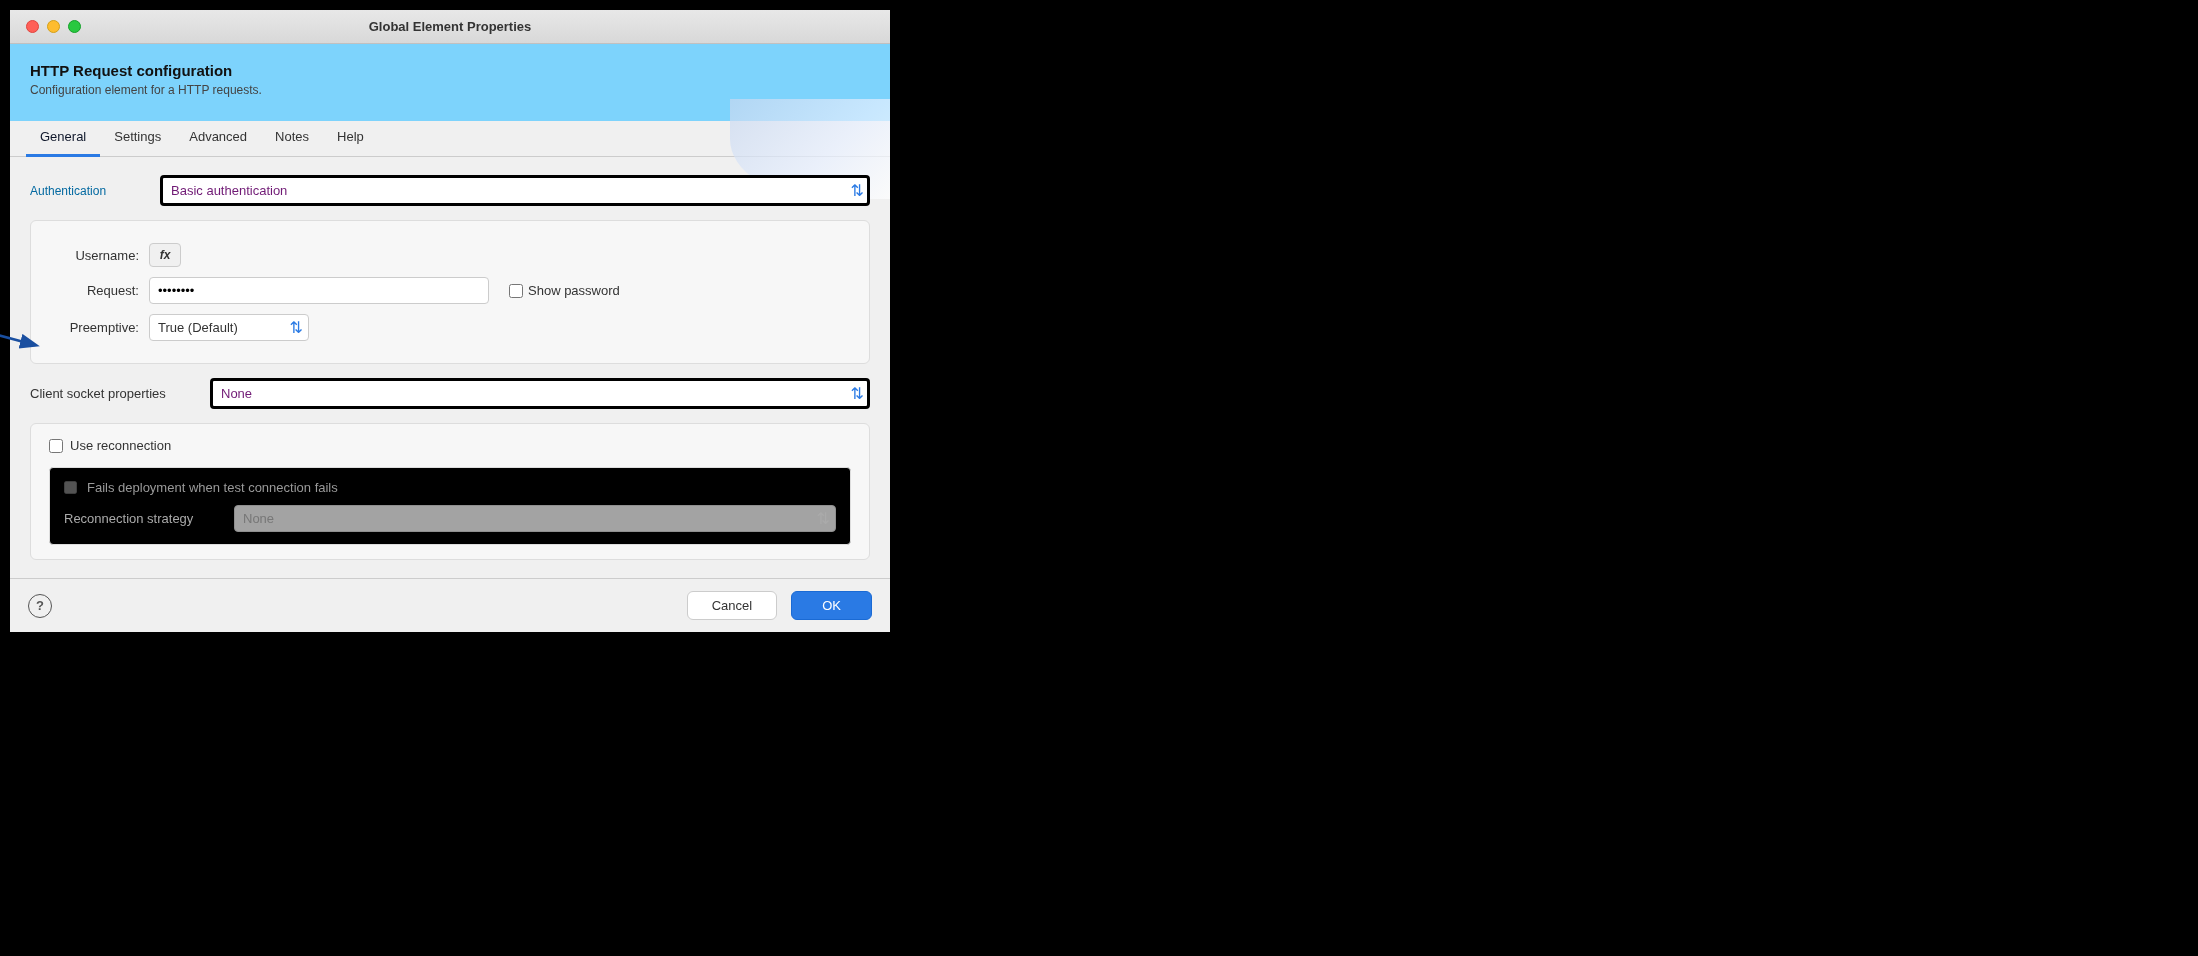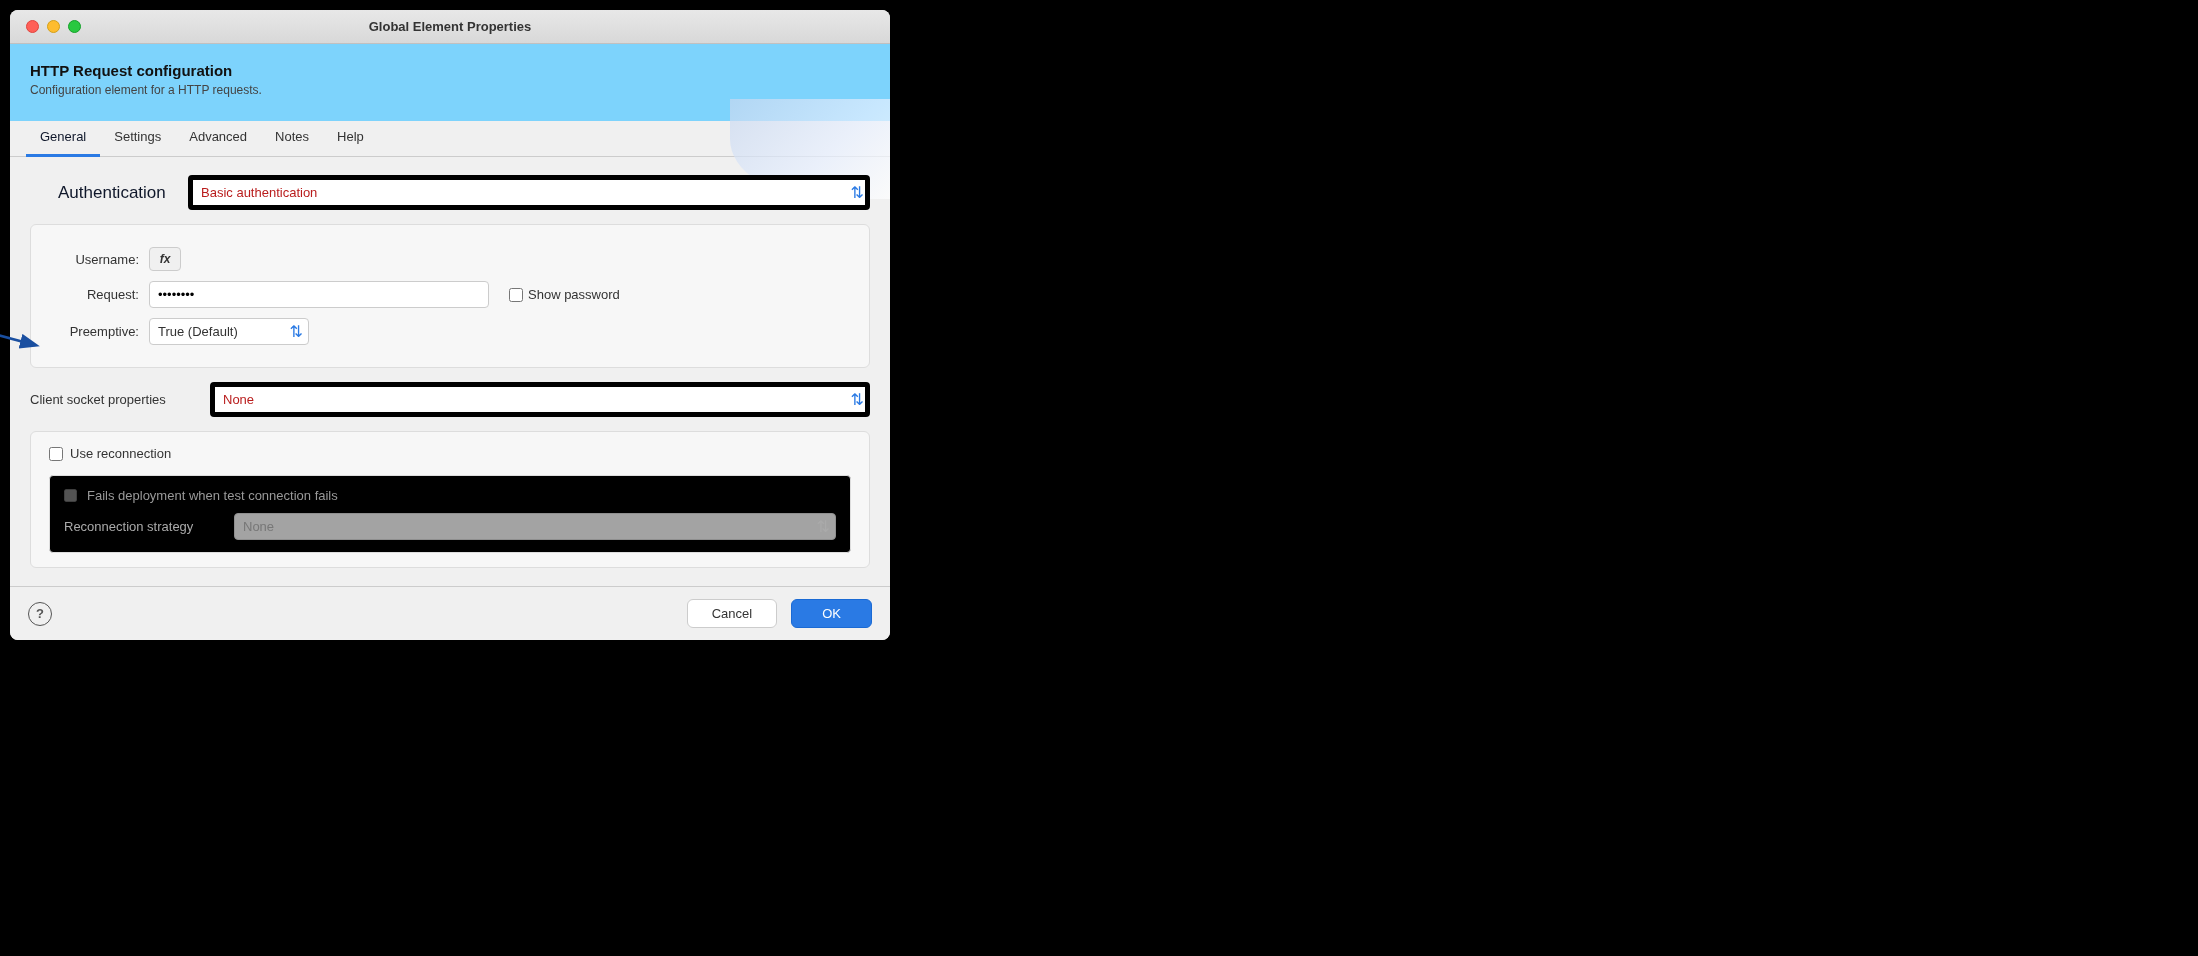--- a/index.html
+++ b/index.html
@@ -10,21 +10,21 @@
       display: flex;
       align-items: flex-start;
       justify-content: flex-start;
       min-height: 956px;
       padding: 10px;
     }
 
     .dialog {
       width: 880px;
       background: #f0f0f0;
-      border-radius: 8px;
+      border-radius: 0;
       box-shadow: 0 20px 60px rgba(0,0,0,0.5);
       overflow: hidden;
       position: relative;
     }
 
     
     .title-bar {
       background: linear-gradient(to bottom, #e8e8e8, #d8d8d8);
       border-bottom: 1px solid #c0c0c0;
       padding: 10px 16px;
@@ -133,38 +133,37 @@
     }
 
     
     .auth-row {
       display: flex;
       align-items: center;
       margin-bottom: 14px;
       gap: 10px;
     }
     .auth-label {
-      font-size: 17px;
-      color: #0f172a;
+      font-size: 12px;
+      color: #0369a1;
       min-width: 120px;
-      margin-left: 28px;
     }
     .select-wrapper {
       flex: 1;
       position: relative;
     }
     .select-field {
       width: 100%;
       appearance: none;
       background: #fff;
-      border: 5px solid #000000;
+      border: 3px solid #000000;
       border-radius: 4px;
       padding: 5px 28px 5px 8px;
       font-size: 13px;
-      color: #b91c1c;
+      color: #701a75;
       cursor: pointer;
     }
     .select-arrow {
       position: absolute;
       right: 6px;
       top: 50%;
       transform: translateY(-50%);
       pointer-events: none;
       color: #2a7ae4;
       font-size: 16px;

